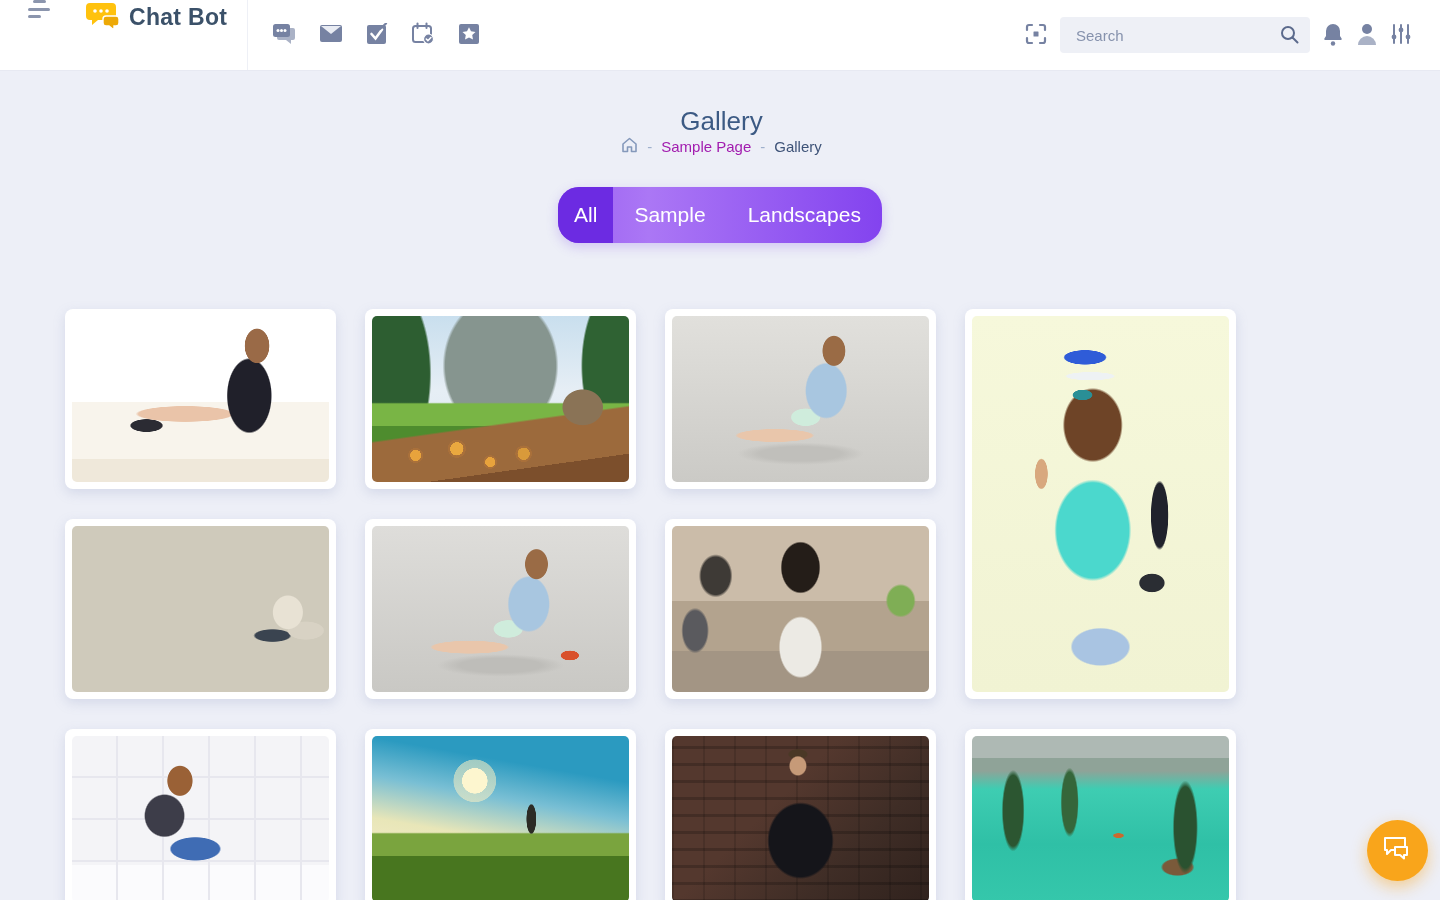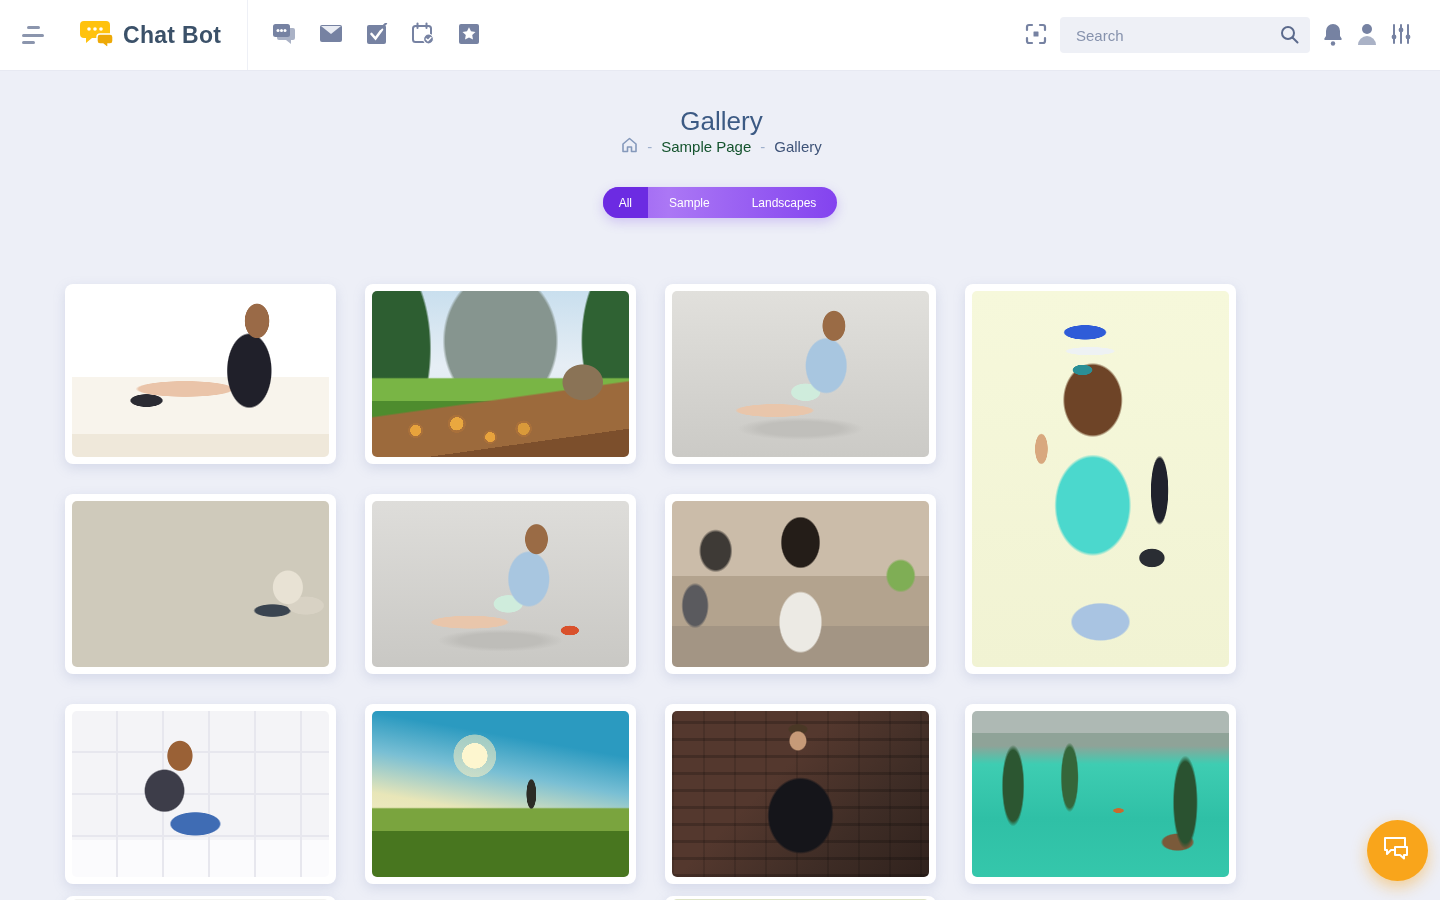--- a/index.html
+++ b/index.html
@@ -1,49 +1,49 @@
 <!DOCTYPE html>
 <html><head>
 <meta charset="utf-8">
 <style>
   * { margin:0; padding:0; box-sizing:border-box; }
   html,body { width:1440px; height:900px; overflow:hidden; }
   body { background:#edeff7; font-family:"Liberation Sans", sans-serif; }
 
   
   .navbar { height:70px; background:#fff; display:flex; align-items:center; box-shadow:0 1px 0 #e7e9f2; position:relative; z-index:5; }
-  .nav-left { width:248px; height:100%; display:flex; align-items:center; padding-left:22px; border-right:1px solid #eef0f6; flex:0 0 auto; }
+  .nav-left { width:248px; height:100%; display:flex; align-items:flex-start; padding-left:28px; border-right:1px solid #eef0f6; flex:0 0 auto; }
   .hamburger { width:24px; height:18px; display:flex; flex-direction:column; justify-content:space-between; background:none; border:none; cursor:pointer; }
   .hamburger span { height:3px; border-radius:2px; background:#8b95ad; display:block; }
   .hamburger span:nth-child(1){ width:13px; margin-left:5px; }
   .hamburger span:nth-child(2){ width:22px; }
   .hamburger span:nth-child(3){ width:13px; }
   .brand { display:flex; align-items:center; gap:9px; margin-left:34px; cursor:pointer; }
   .brand-text { font-size:23px; font-weight:bold; color:#3b5169; letter-spacing:.3px; }
   .quick-icons { display:flex; align-items:center; gap:23px; padding-left:24px; }
   .icon-btn { background:none; border:none; cursor:pointer; display:flex; align-items:center; justify-content:center; padding:0; }
   .nav-right { margin-left:auto; display:flex; align-items:center; gap:12px; padding-right:28px; }
   .search-box { position:relative; width:250px; }
   .search-box input { width:250px; height:36px; background:#eef0f6; border:none; border-radius:4px; padding:0 38px 0 16px; font-size:15px; color:#46526e; font-family:"Liberation Sans", sans-serif; outline:none; }
   .search-box input::placeholder { color:#8692ad; }
   .search-box .mag { position:absolute; right:10px; top:7px; cursor:pointer; }
 
   
   .page-head { display:flex; align-items:center; justify-content:space-between; padding:36px 30px 0 33px;flex-direction:column; }
   .page-title { font-size:26px; font-weight:500; color:#3c5a84; }
   .breadcrumb { display:flex; align-items:center; gap:9px; font-size:15px; }
-  .crumb-muted { color:#14532d; cursor:pointer; }
+  .crumb-muted { color:#a21caf; cursor:pointer; }
   .crumb-sep { color:#9fb0cc; }
   .crumb-current { color:#3e5378; }
   .home-link { display:flex; align-items:center; cursor:pointer; }
 
   
   .filter-row { display:flex; justify-content:center; margin-top:31px; }
   .filter-group { display:flex; border-radius:21px; overflow:hidden; background:linear-gradient(90deg,#9a5ff2 0%,#ab77f5 28%,#8343ef 100%); box-shadow:0 4px 12px rgba(120,70,230,.25); }
-  .filter-btn { border:none; background:transparent; color:#fff; font-size:12px; height:31px; padding:0 21px; cursor:pointer; font-family:"Liberation Sans", sans-serif; }
+  .filter-btn { border:none; background:transparent; color:#fff; font-size:21px; height:56px; padding:0 21px; cursor:pointer; font-family:"Liberation Sans", sans-serif; }
   .filter-btn.active { background:#6c2be2; padding:0 16px; }
 
   
   .gallery { margin:66px 0 0 65px; width:1171px; display:grid; grid-template-columns:repeat(4,271px); grid-auto-rows:180px; gap:30px 29px; grid-auto-flow:dense; }
   .card { background:#fff; border-radius:8px; padding:7px; box-shadow:0 4px 12px rgba(140,150,190,.25); cursor:pointer; }
   .card--tall { grid-row:span 2; grid-column:4; }
   .card--peek { transform:translateY(-18px); padding-top:3px; }
   .thumb { width:100%; height:100%; border-radius:5px; background-repeat:no-repeat; background-size:100% 100%; }
 
   

